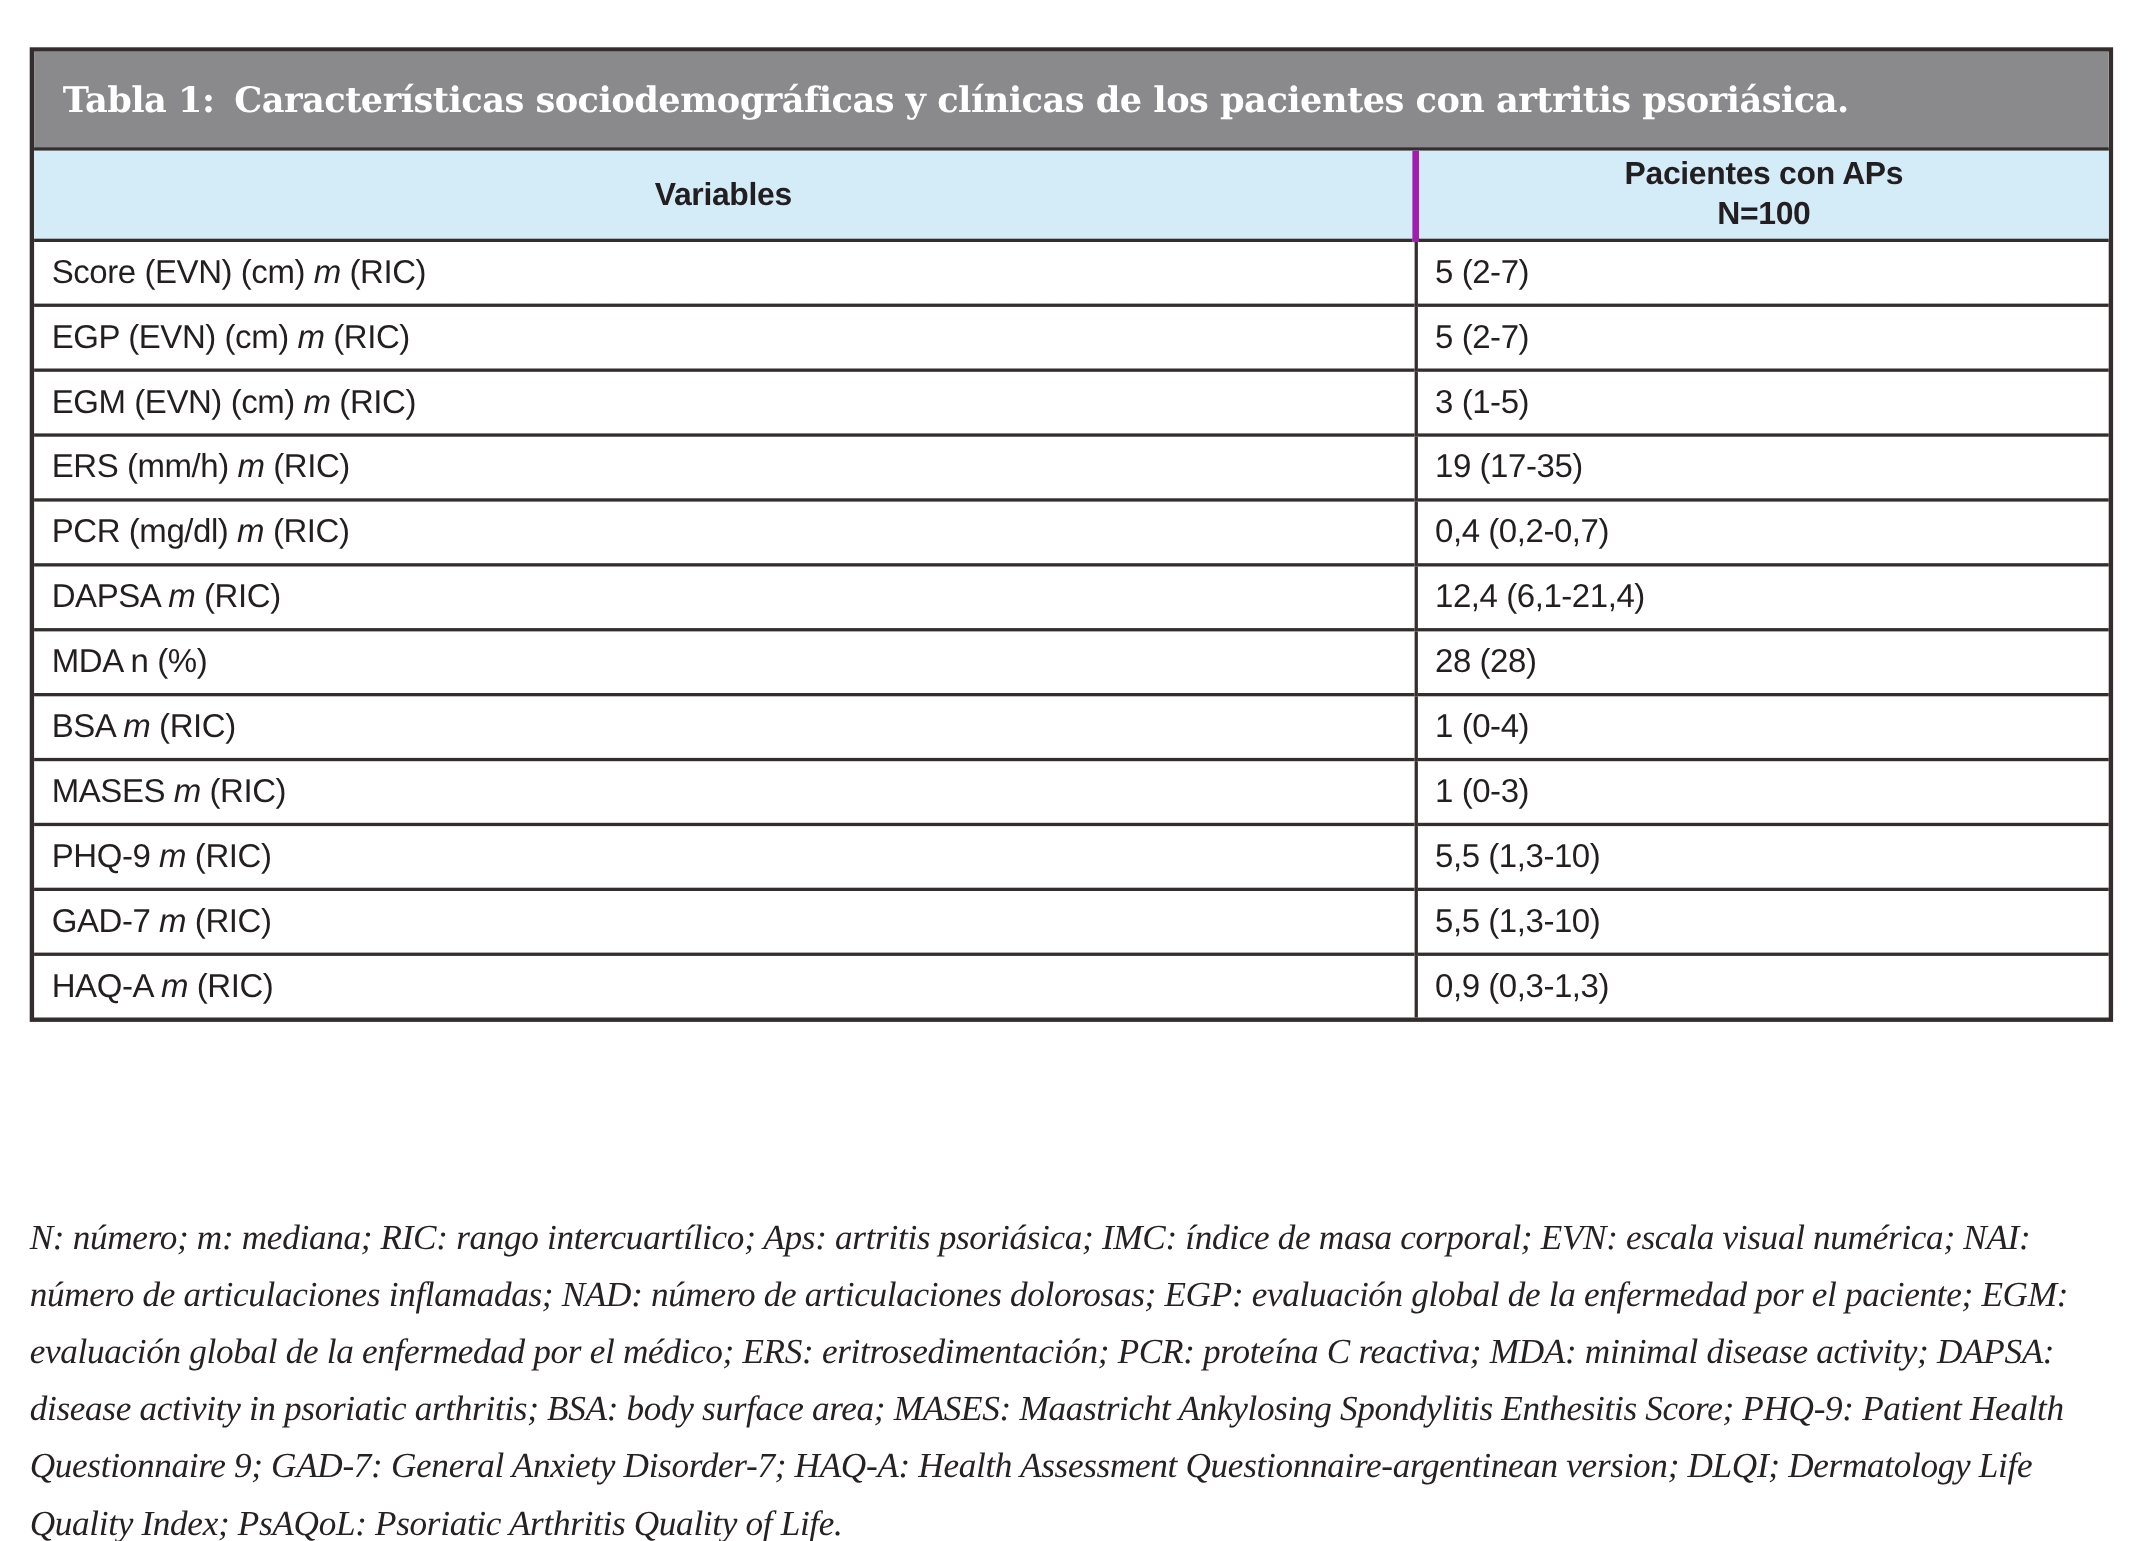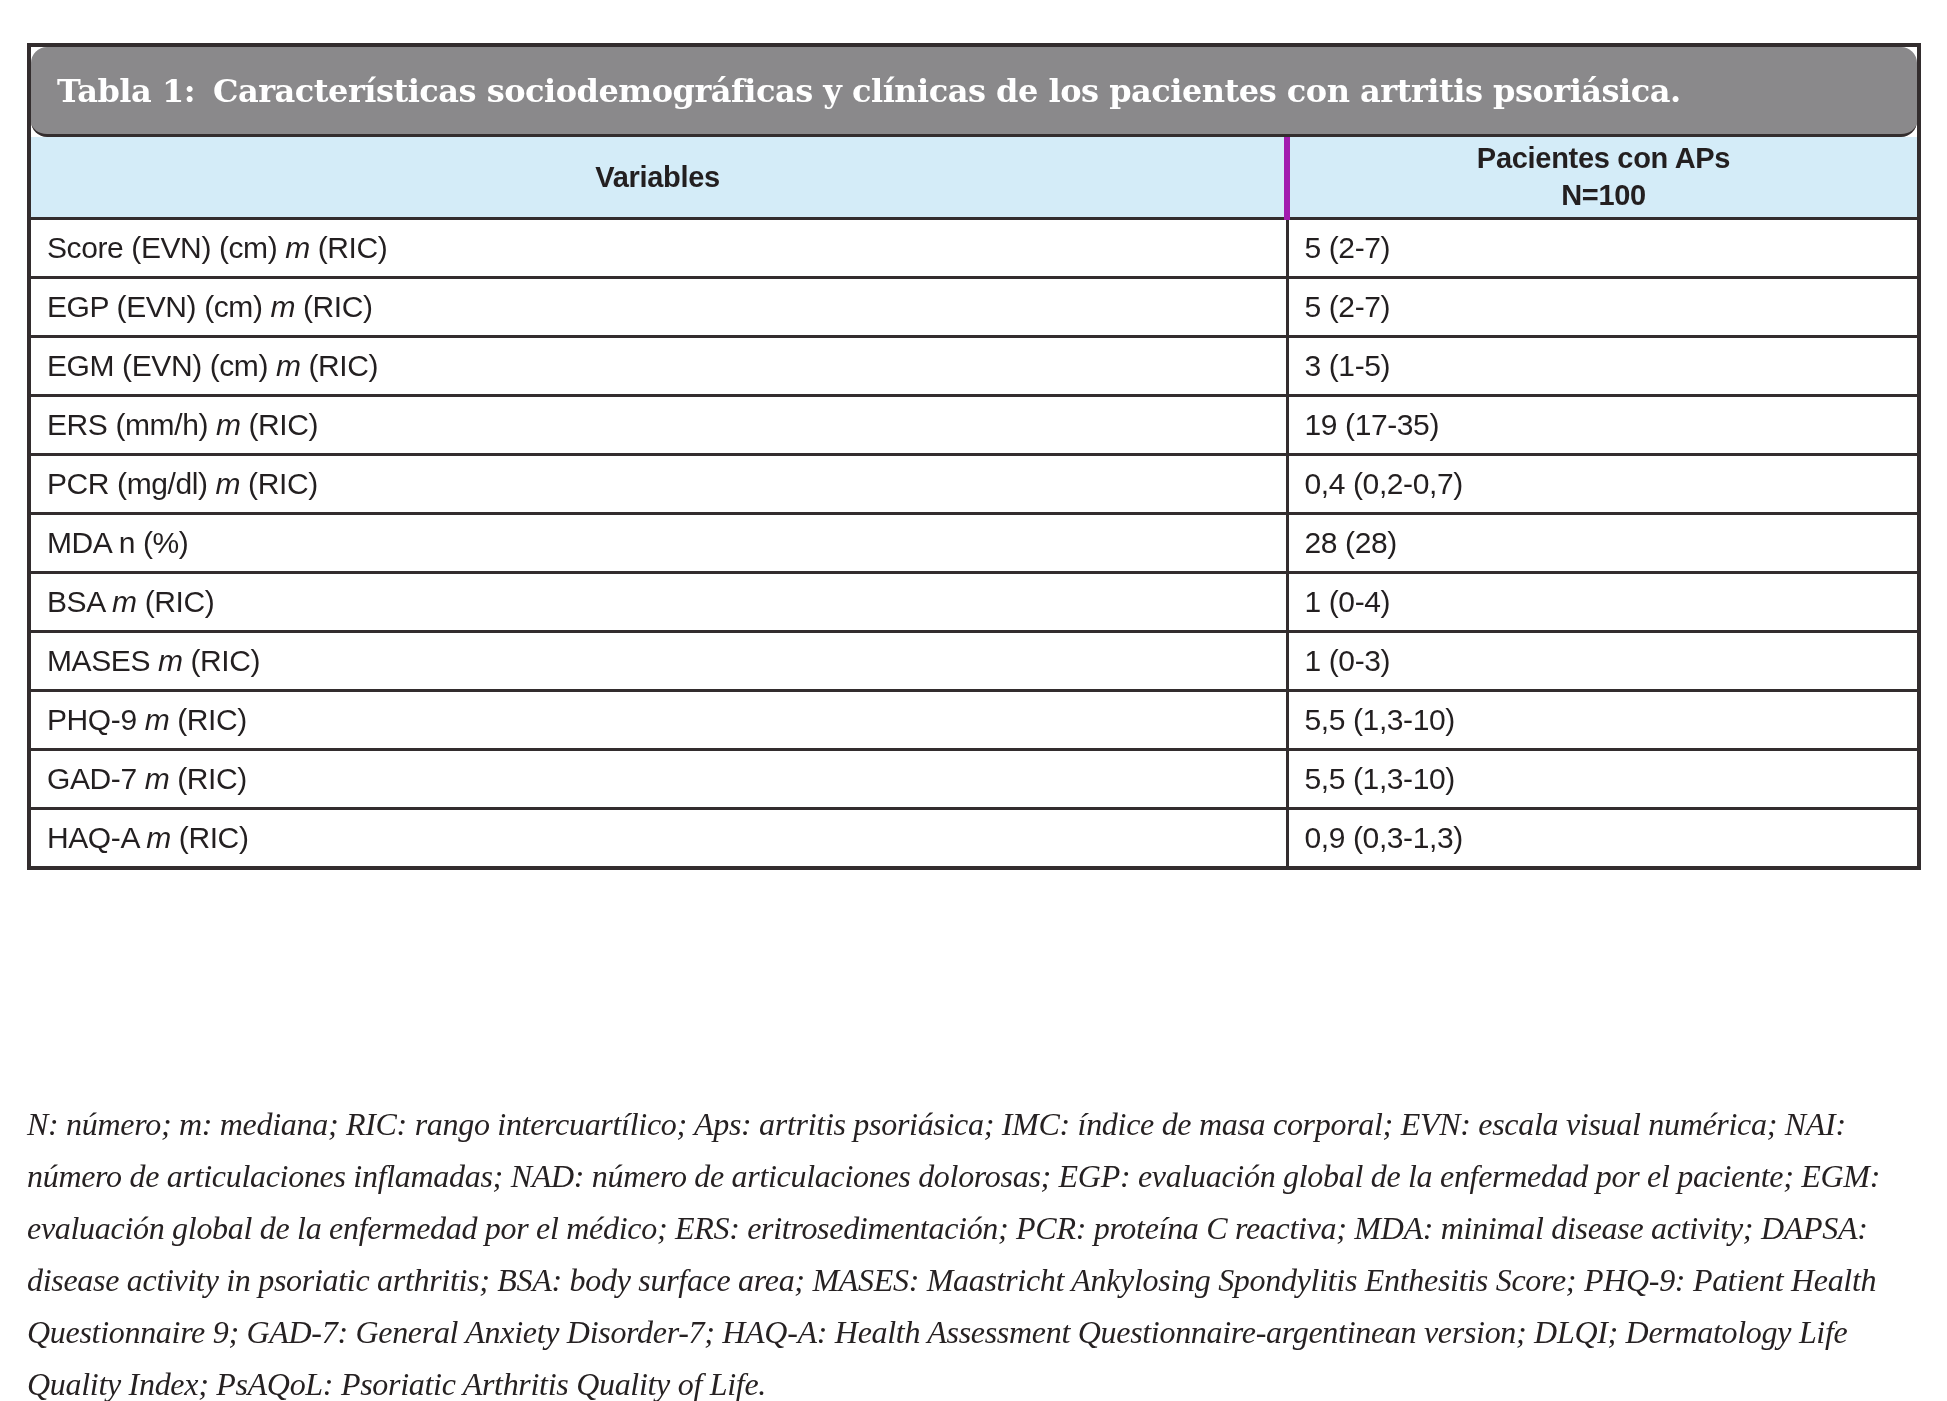--- a/index.html
+++ b/index.html
@@ -30,21 +30,20 @@
     color: #ffffff;
     height: 90px;
     display: flex;
     align-items: center;
     padding-left: 26px;
     border-bottom: 3px solid #332d2e;
     font-family: "DejaVu Serif", serif;
     font-size: 32px;
     letter-spacing: -0.5px;
     box-sizing: border-box;
-    border-radius: 16px;
   }
   .title-bar .t-label {
     font-weight: bold;
     margin-right: 18px;
     white-space: nowrap;
   }
   .title-bar .t-text {
     font-weight: bold;
     white-space: nowrap;
   }
@@ -140,20 +139,24 @@
         </tr>
         <tr>
           <td class="var"><span>ERS (mm/h) </span><span class="it-m">m</span><span> (RIC)</span></td>
           <td class="val">19 (17-35)</td>
         </tr>
         <tr>
           <td class="var"><span>PCR (mg/dl) </span><span class="it-m">m</span><span> (RIC)</span></td>
           <td class="val">0,4 (0,2-0,7)</td>
         </tr>
         <tr>
+          <td class="var"><span>DAPSA </span><span class="it-m">m</span><span> (RIC)</span></td>
+          <td class="val">12,4 (6,1-21,4)</td>
+        </tr>
+        <tr>
           <td class="var"><span>MDA n (%)</span><span class="it-m"></span><span></span></td>
           <td class="val">28 (28)</td>
         </tr>
         <tr>
           <td class="var"><span>BSA </span><span class="it-m">m</span><span> (RIC)</span></td>
           <td class="val">1 (0-4)</td>
         </tr>
         <tr>
           <td class="var"><span>MASES </span><span class="it-m">m</span><span> (RIC)</span></td>
           <td class="val">1 (0-3)</td>

